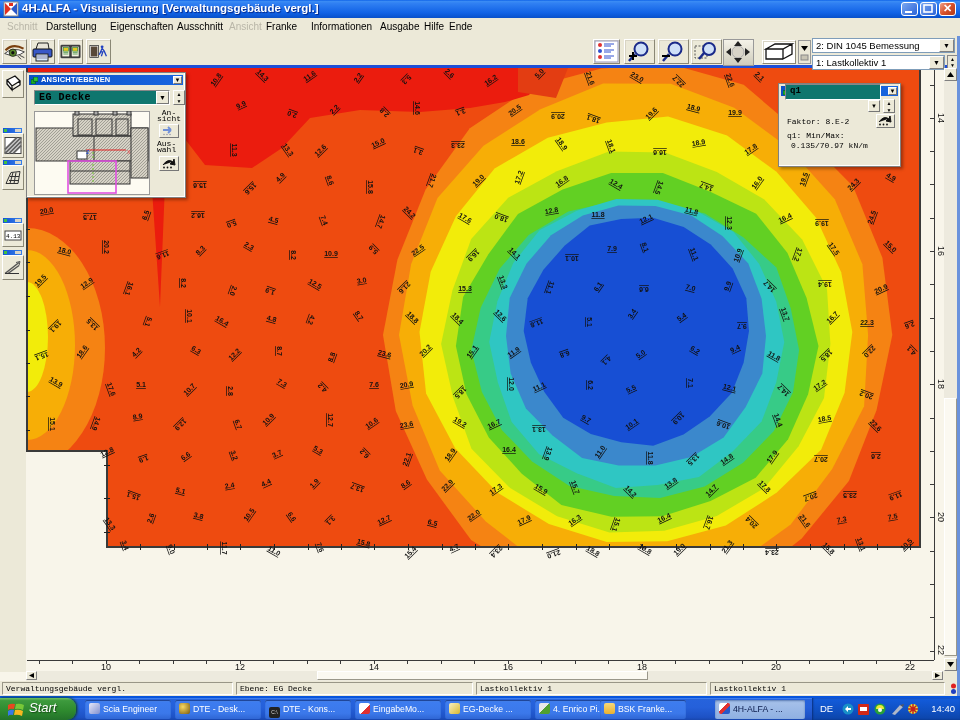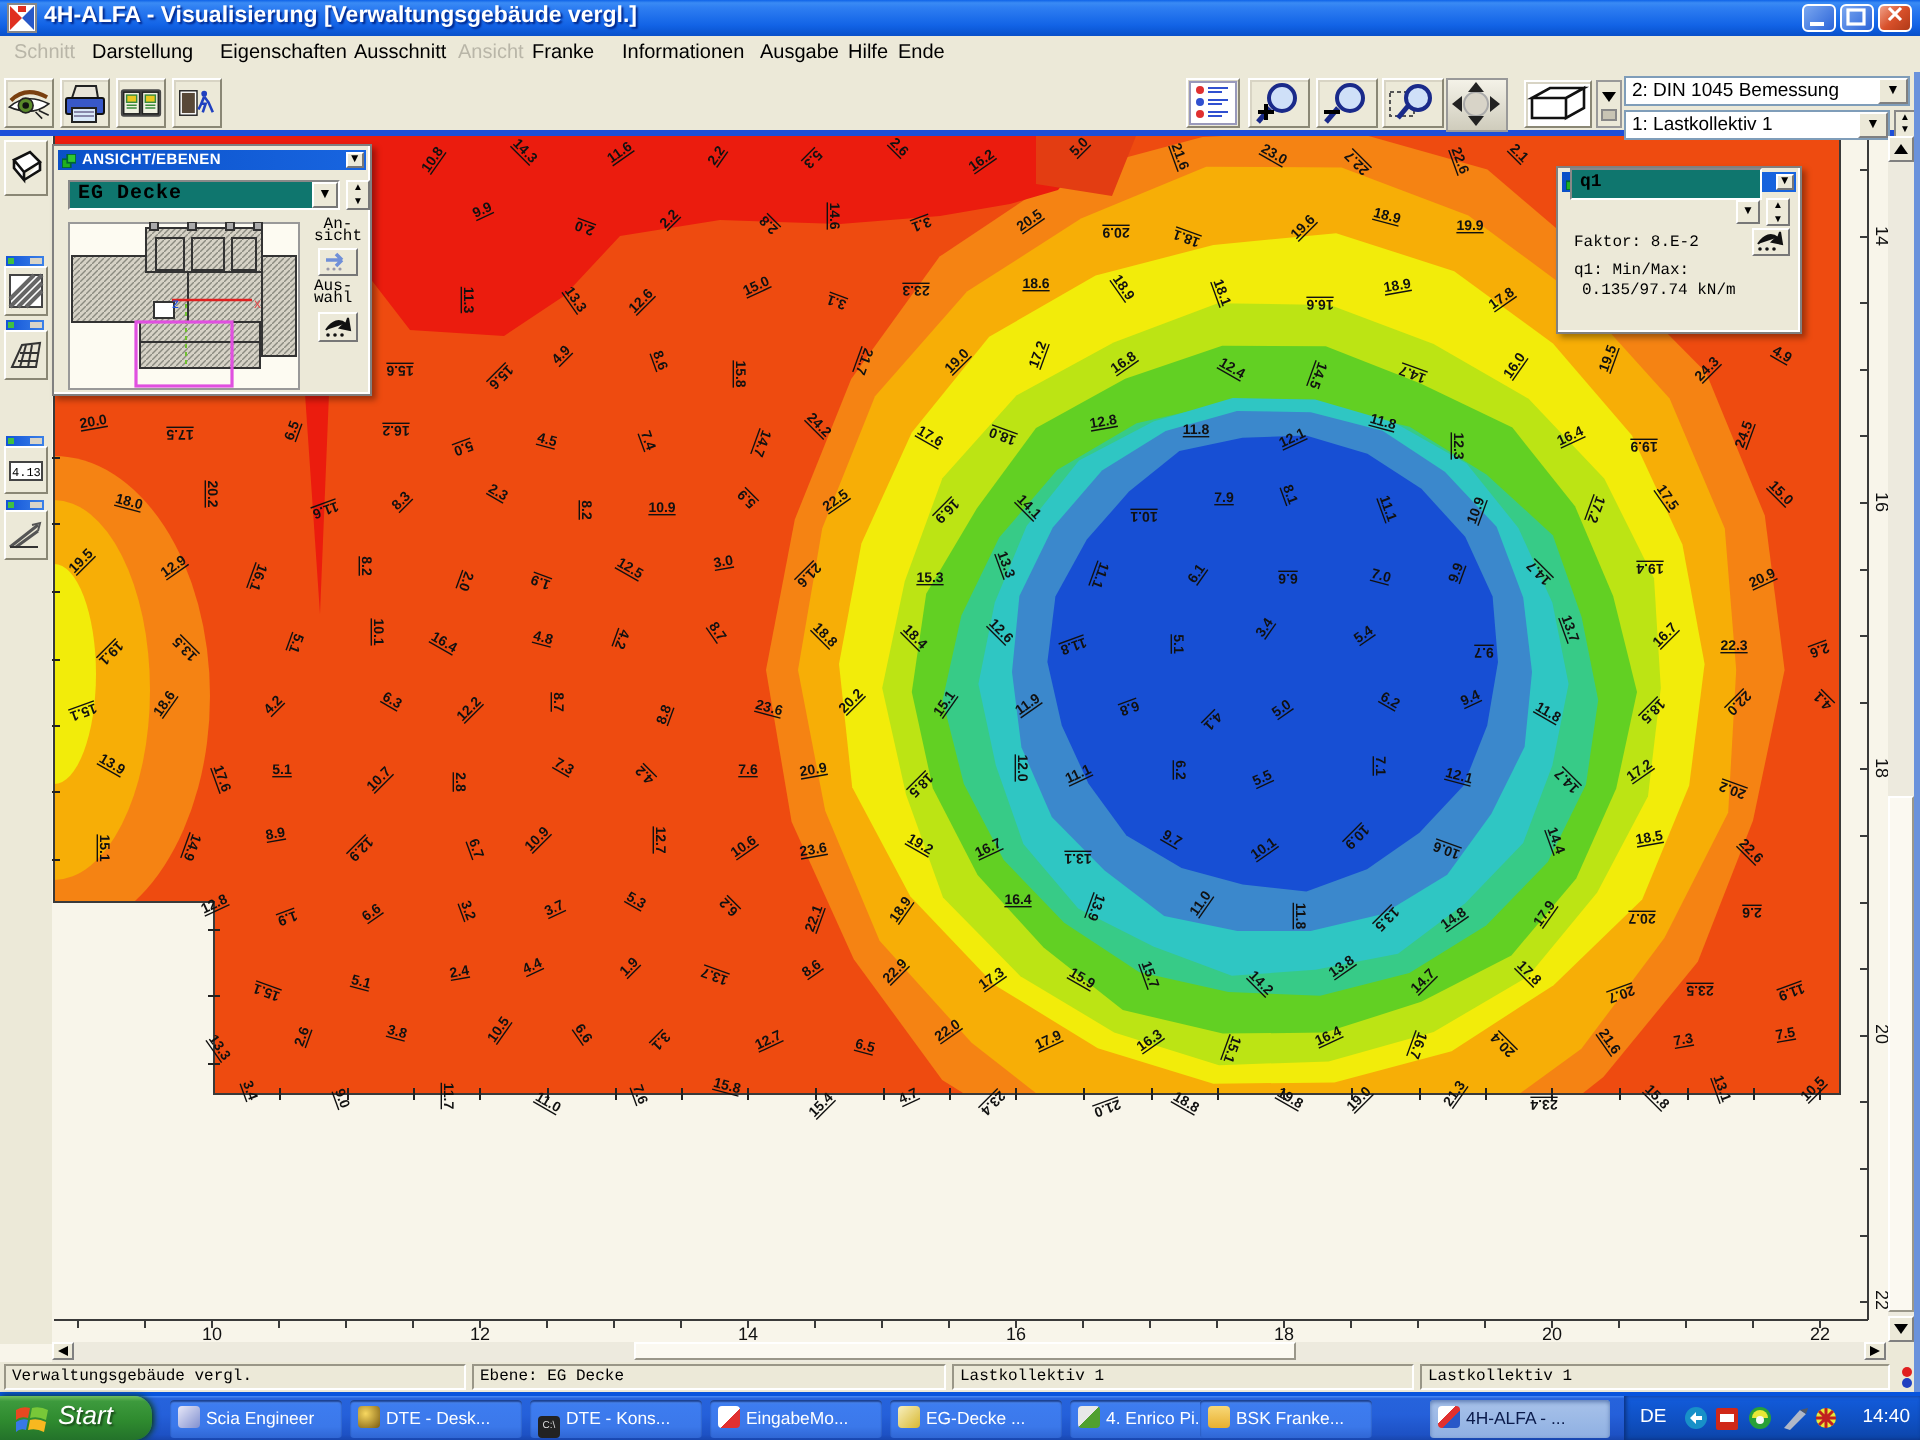--- a/index.html
+++ b/index.html
@@ -740,21 +740,21 @@
  <div class="mono" style="position:absolute;left:8px;top:33px;font-size:8px">Faktor: 8.E-2</div>
  <div class="pcb" style="left:97px;top:30px;width:19px;height:14px">
   <svg width="17" height="12">
           <path d="M2,7 Q7,0 12,4 L13,1 L14,7 L9,6 L11,4" fill="#111" stroke="#111"></path>
           <circle cx="3" cy="9.5" r=".9" fill="#111"></circle>
           <circle cx="6.5" cy="9.5" r=".9" fill="#111"></circle>
           <circle cx="10" cy="9.5" r=".9" fill="#111"></circle>
         </svg>
  </div>
  <div class="mono" style="position:absolute;left:8px;top:47px;font-size:8px">q1: Min/Max:</div>
- <div class="mono" style="position:absolute;left:12px;top:57px;font-size:8px">0.135/97.74 kN/m</div>
+ <div class="mono" style="position:absolute;left:12px;top:57px;font-size:8px">0.135/70.97 kN/m</div>
 </div>
 
 <div class="abs" id="taskbar">
  <div id="startbtn">
   <svg class="abs" style="left:7px;top:3px" width="18" height="16" viewBox="0 0 18 16">
    <path d="M1,4 Q4,2 8,3 L7,8 Q3,7 1,9 Z" fill="#e84820"></path>
    <path d="M9,3 Q13,2 17,4 L16,9 Q12,7 8,8 Z" fill="#78c838"></path>
    <path d="M1,10 Q4,8 7,9 L6,14 Q3,13 1,15 Z" fill="#3878e8"></path>
    <path d="M8,9 Q12,8 16,10 L15,15 Q11,13 7,14 Z" fill="#f8b820"></path>
   </svg>

